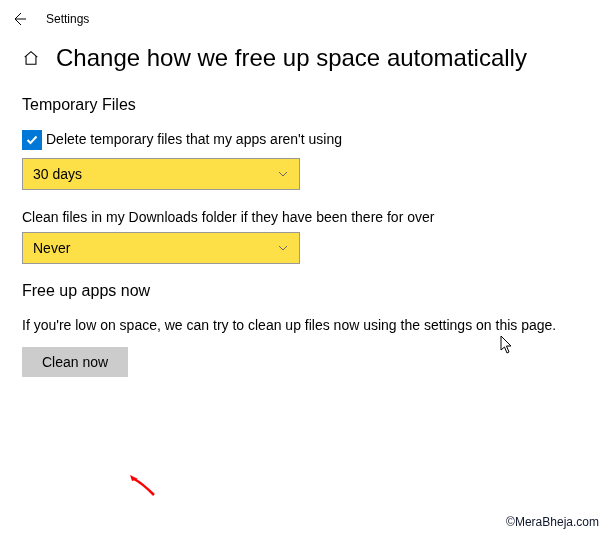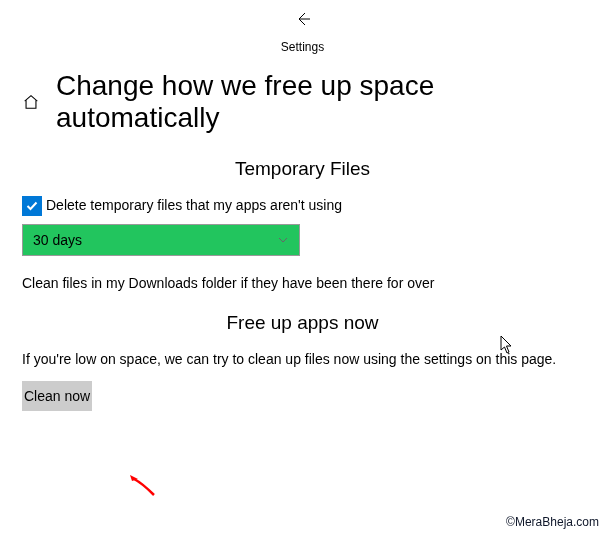--- a/index.html
+++ b/index.html
@@ -9,47 +9,45 @@
       color: #000;
       width: 605px;
       height: 533px;
       position: relative;
       overflow: hidden;
     }
     .header {
       display: flex;
       align-items: center;
       padding: 10px 10px 0 10px;
-      gap: 12px;
-      flex-direction: column;
+      gap: 18px;
     }
     .back-icon svg { display: block; }
     .header-title {
       font-size: 12px;
       font-weight: 400;
     }
     .title-row {
       display: flex;
       align-items: center;
       padding: 16px 20px 10px 22px;
       gap: 16px;
     }
     .home-icon svg { display: block; }
     .page-title {
-      font-size: 28px;
+      font-size: 24px;
       font-weight: 400;
     }
     .section {
       padding: 14px 22px 0 22px;
     }
     .section h2 {
-      font-size: 19px;
+      font-size: 16px;
       font-weight: 400;
       margin-bottom: 16px;
-      text-align: center;
     }
     .checkbox-row {
       display: flex;
       align-items: center;
       gap: 4px;
       margin-bottom: 8px;
     }
     .checkbox {
       width: 20px;
       height: 20px;
@@ -67,34 +65,34 @@
     .field-label { margin-bottom: 4px; display: block; }
     .select {
       width: 278px;
       height: 32px;
       border: 1px solid #999;
       display: flex;
       align-items: center;
       justify-content: space-between;
       padding: 0 10px;
       margin-bottom: 18px;
-      background: #22c55e;
+      background: #fde047;
     }
     .select-value { font-size: 14px; }
     .chevron svg { display: block; }
     .section2-title {
       font-size: 18px;
       font-weight: 400;
       margin: 18px 0 12px 0;
     }
     .desc { margin-bottom: 12px; }
     .btn {
       background: #ccc;
       border: none;
-      padding: 7px 2px;
+      padding: 7px 20px;
       font-size: 14px;
       font-family: inherit;
     }
     .arrow-annotation {
       position: absolute;
       left: 130px;
       top: 475px;
       color: #ff0000;
     }
     .cursor {
@@ -148,20 +146,28 @@
   <div class="select">
     <span class="select-value">30 days</span>
     <span class="chevron">
       <svg width="12" height="12" viewBox="0 0 12 12" fill="none" stroke="#666" stroke-width="1">
         <path d="M2 4 L6 8 L10 4"></path>
       </svg>
     </span>
   </div>
 
   <span class="field-label">Clean files in my Downloads folder if they have been there for over</span>
+  <div class="select">
+    <span class="select-value">Never</span>
+    <span class="chevron">
+      <svg width="12" height="12" viewBox="0 0 12 12" fill="none" stroke="#666" stroke-width="1">
+        <path d="M2 4 L6 8 L10 4"></path>
+      </svg>
+    </span>
+  </div>
 
   <h2 class="section2-title">Free up apps now</h2>
   <p class="desc">If you're low on space, we can try to clean up files now using the settings on this page.</p>
   <button class="btn">Clean now</button>
 </div>
 
 <div class="arrow-annotation">
   <svg width="30" height="22" viewBox="0 0 30 22" fill="#ff0000">
     <path d="M2 6 L0 0 L8 4 Z"></path>
     <path d="M4 4 Q12 8 24 20" stroke="#ff0000" stroke-width="2.5" fill="none"></path>

